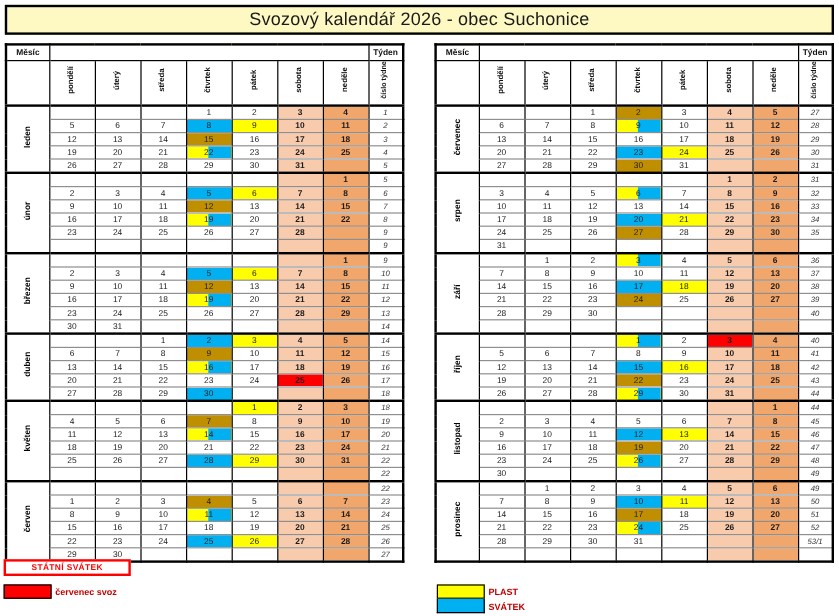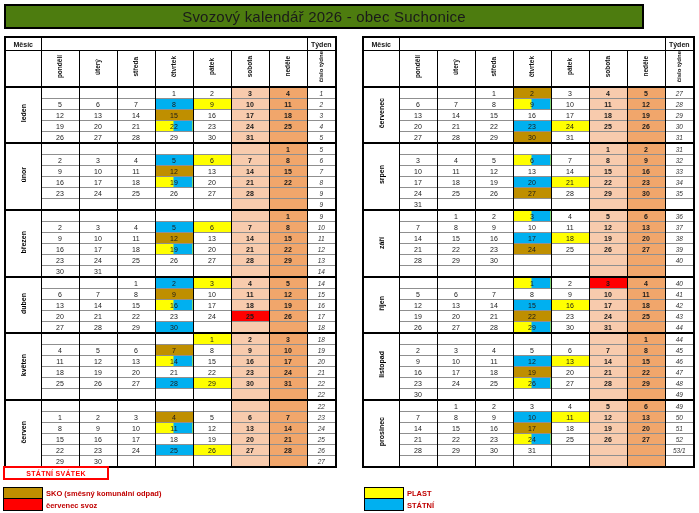--- a/index.html
+++ b/index.html
@@ -2,23 +2,23 @@
 <html style="--plast: #ffff00; --papir: #00b0f0; --sko: #bf8f00; --mob: #ff0000; --satbg: #f8cbad; --sunbg: #f1a66b; --holiday: #ff0000; --legendtext: #c00000;"><head>
 <meta charset="utf-8">
 <style>
   html,body{margin:0;padding:0;}
   body{
     width:699px;height:513px;background:#ffffff;position:relative;
     font-family:"Liberation Sans", sans-serif;
     -webkit-font-smoothing:antialiased;
   }
   .title-box{
-    position:absolute;left:4px;top:4px;width:640px;height:25px;box-sizing:border-box;
+    position:absolute;left:4px;top:4px;width:691px;height:25px;box-sizing:border-box;
     border:2px solid #000;display:flex;align-items:center;justify-content:center;
-    font-size:15px;color:#1a1a1a;letter-spacing:.2px;background:#4d7c0f;
+    font-size:15px;color:#1a1a1a;letter-spacing:.2px;background:#fef9c3;
   }
   .cal-mount{position:absolute;top:36px;}
   .cal-mount.left{left:4px;}
   .cal-mount.right{left:362px;}
   table.cal-table{border-collapse:collapse;table-layout:fixed;border:2px solid #000;background:#fff;}
   .cal-table th,.cal-table td{padding:0;margin:0;}
   tr.h1 th{
     height:12px;font-size:7px;font-weight:bold;color:#111;background:#fff;
     border-left:1px solid #000;border-bottom:1px solid #000;text-align:center;vertical-align:middle;
   }
@@ -849,30 +849,26 @@
           <td class="dc c6"></td>
           <td class="wk"></td>
         </tr>
       </tbody>
     </table>
   </div>
 
 <div class="legend-holiday">STÁTNÍ SVÁTEK</div>
 <div class="lg-group left">
     <div class="lg-item">
-      <div class="lg-sw" style="background: rgb(191, 143, 0);"></div>
-      <div class="lg-lb">SKO (směsný komunální odpad)</div>
-    </div>
-    <div class="lg-item">
       <div class="lg-sw" style="background: rgb(255, 0, 0);"></div>
       <div class="lg-lb">červenec svoz</div>
     </div>
   </div>
 <div class="lg-group right">
     <div class="lg-item">
       <div class="lg-sw" style="background: rgb(255, 255, 0);"></div>
       <div class="lg-lb">PLAST</div>
     </div>
     <div class="lg-item">
       <div class="lg-sw" style="background: rgb(0, 176, 240);"></div>
-      <div class="lg-lb">STÁTNÍ</div>
+      <div class="lg-lb">SVÁTEK</div>
     </div>
   </div>
 
 </body></html>

